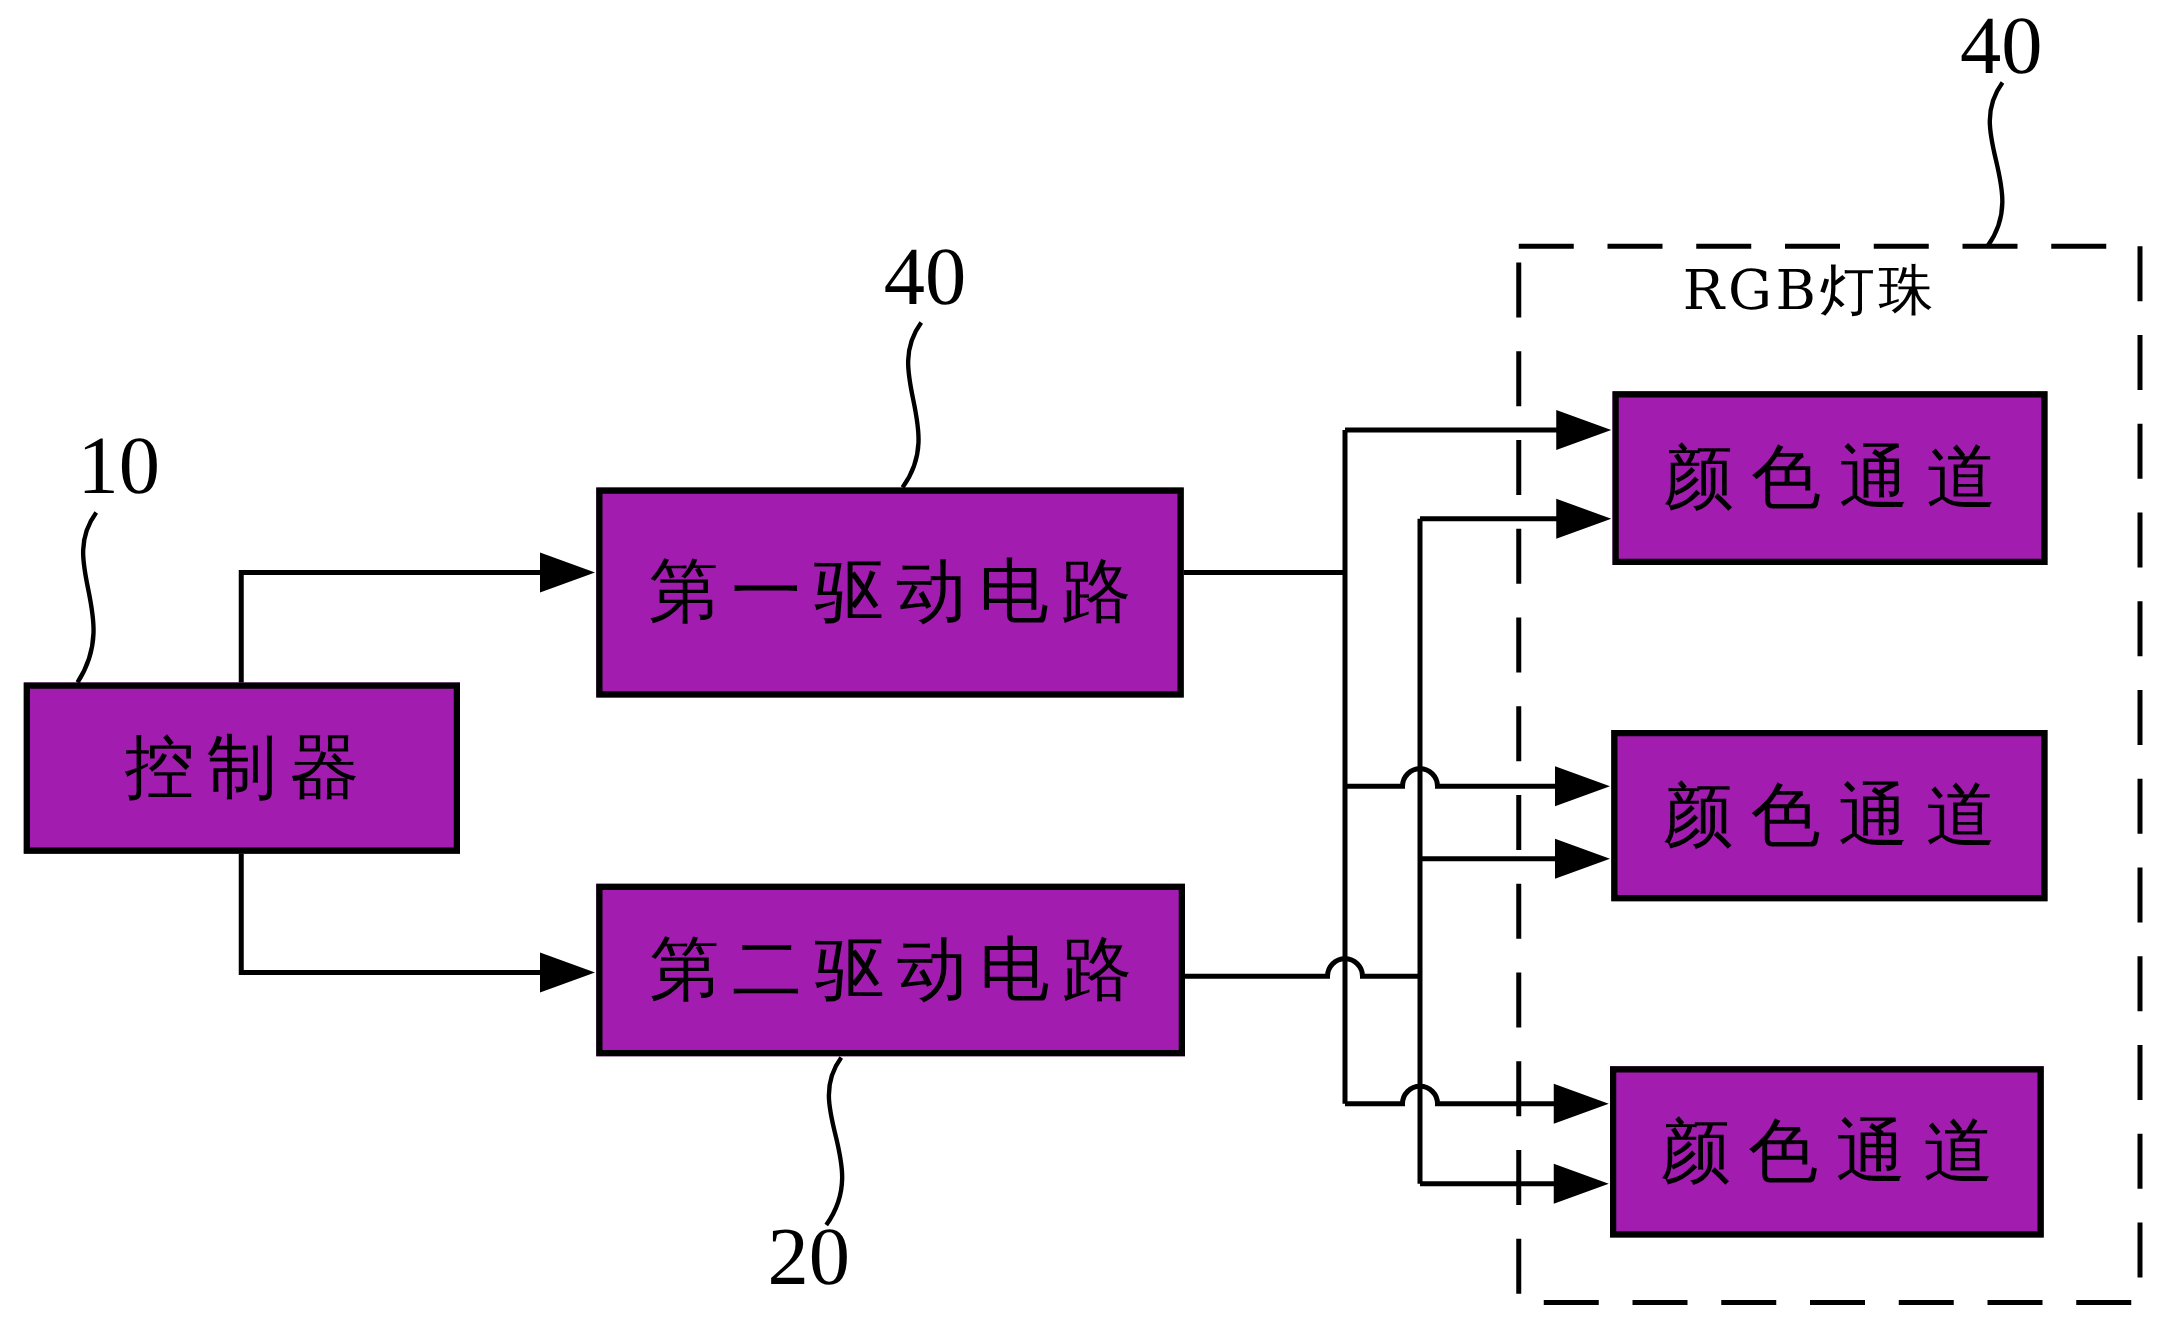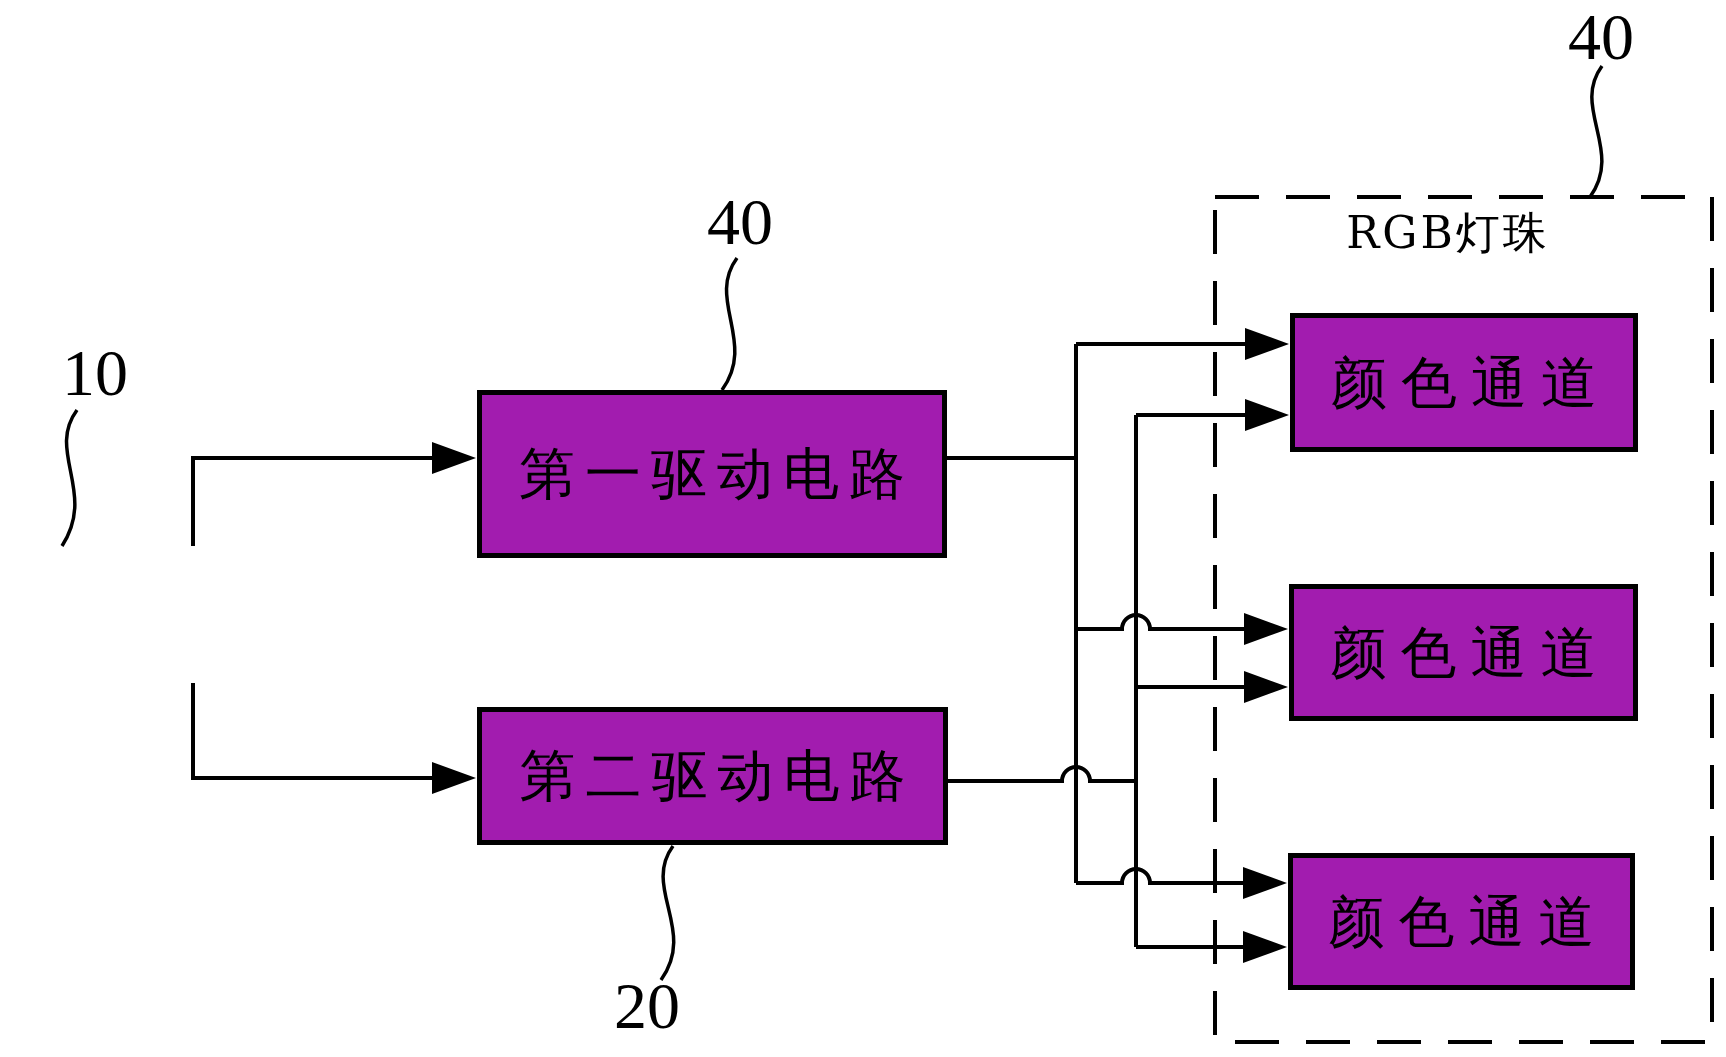--- a/index.html
+++ b/index.html
@@ -25,20 +25,23 @@
     position:absolute;font-size:44px;line-height:1;white-space:nowrap;
     transform:translate(-50%,-50%);letter-spacing:3px;
   }
   svg.wires{position:absolute;left:0;top:0;pointer-events:none;}
 </style>
 </head>
 <body>
 
 <div class="stage">
 
+  <div class="box" style="left:19px;top:546px;width:349px;height:137px;">
+    <span class="box-label">控制器</span>
+  </div>
 
   <div class="box" style="left:477px;top:390px;width:470px;height:168px;">
     <span class="box-label">第一驱动电路</span>
   </div>
 
   <div class="box" style="left:477px;top:707px;width:471px;height:138px;">
     <span class="box-label">第二驱动电路</span>
   </div>
 
   <div class="box" style="left:1290px;top:313px;width:348px;height:139px;">

